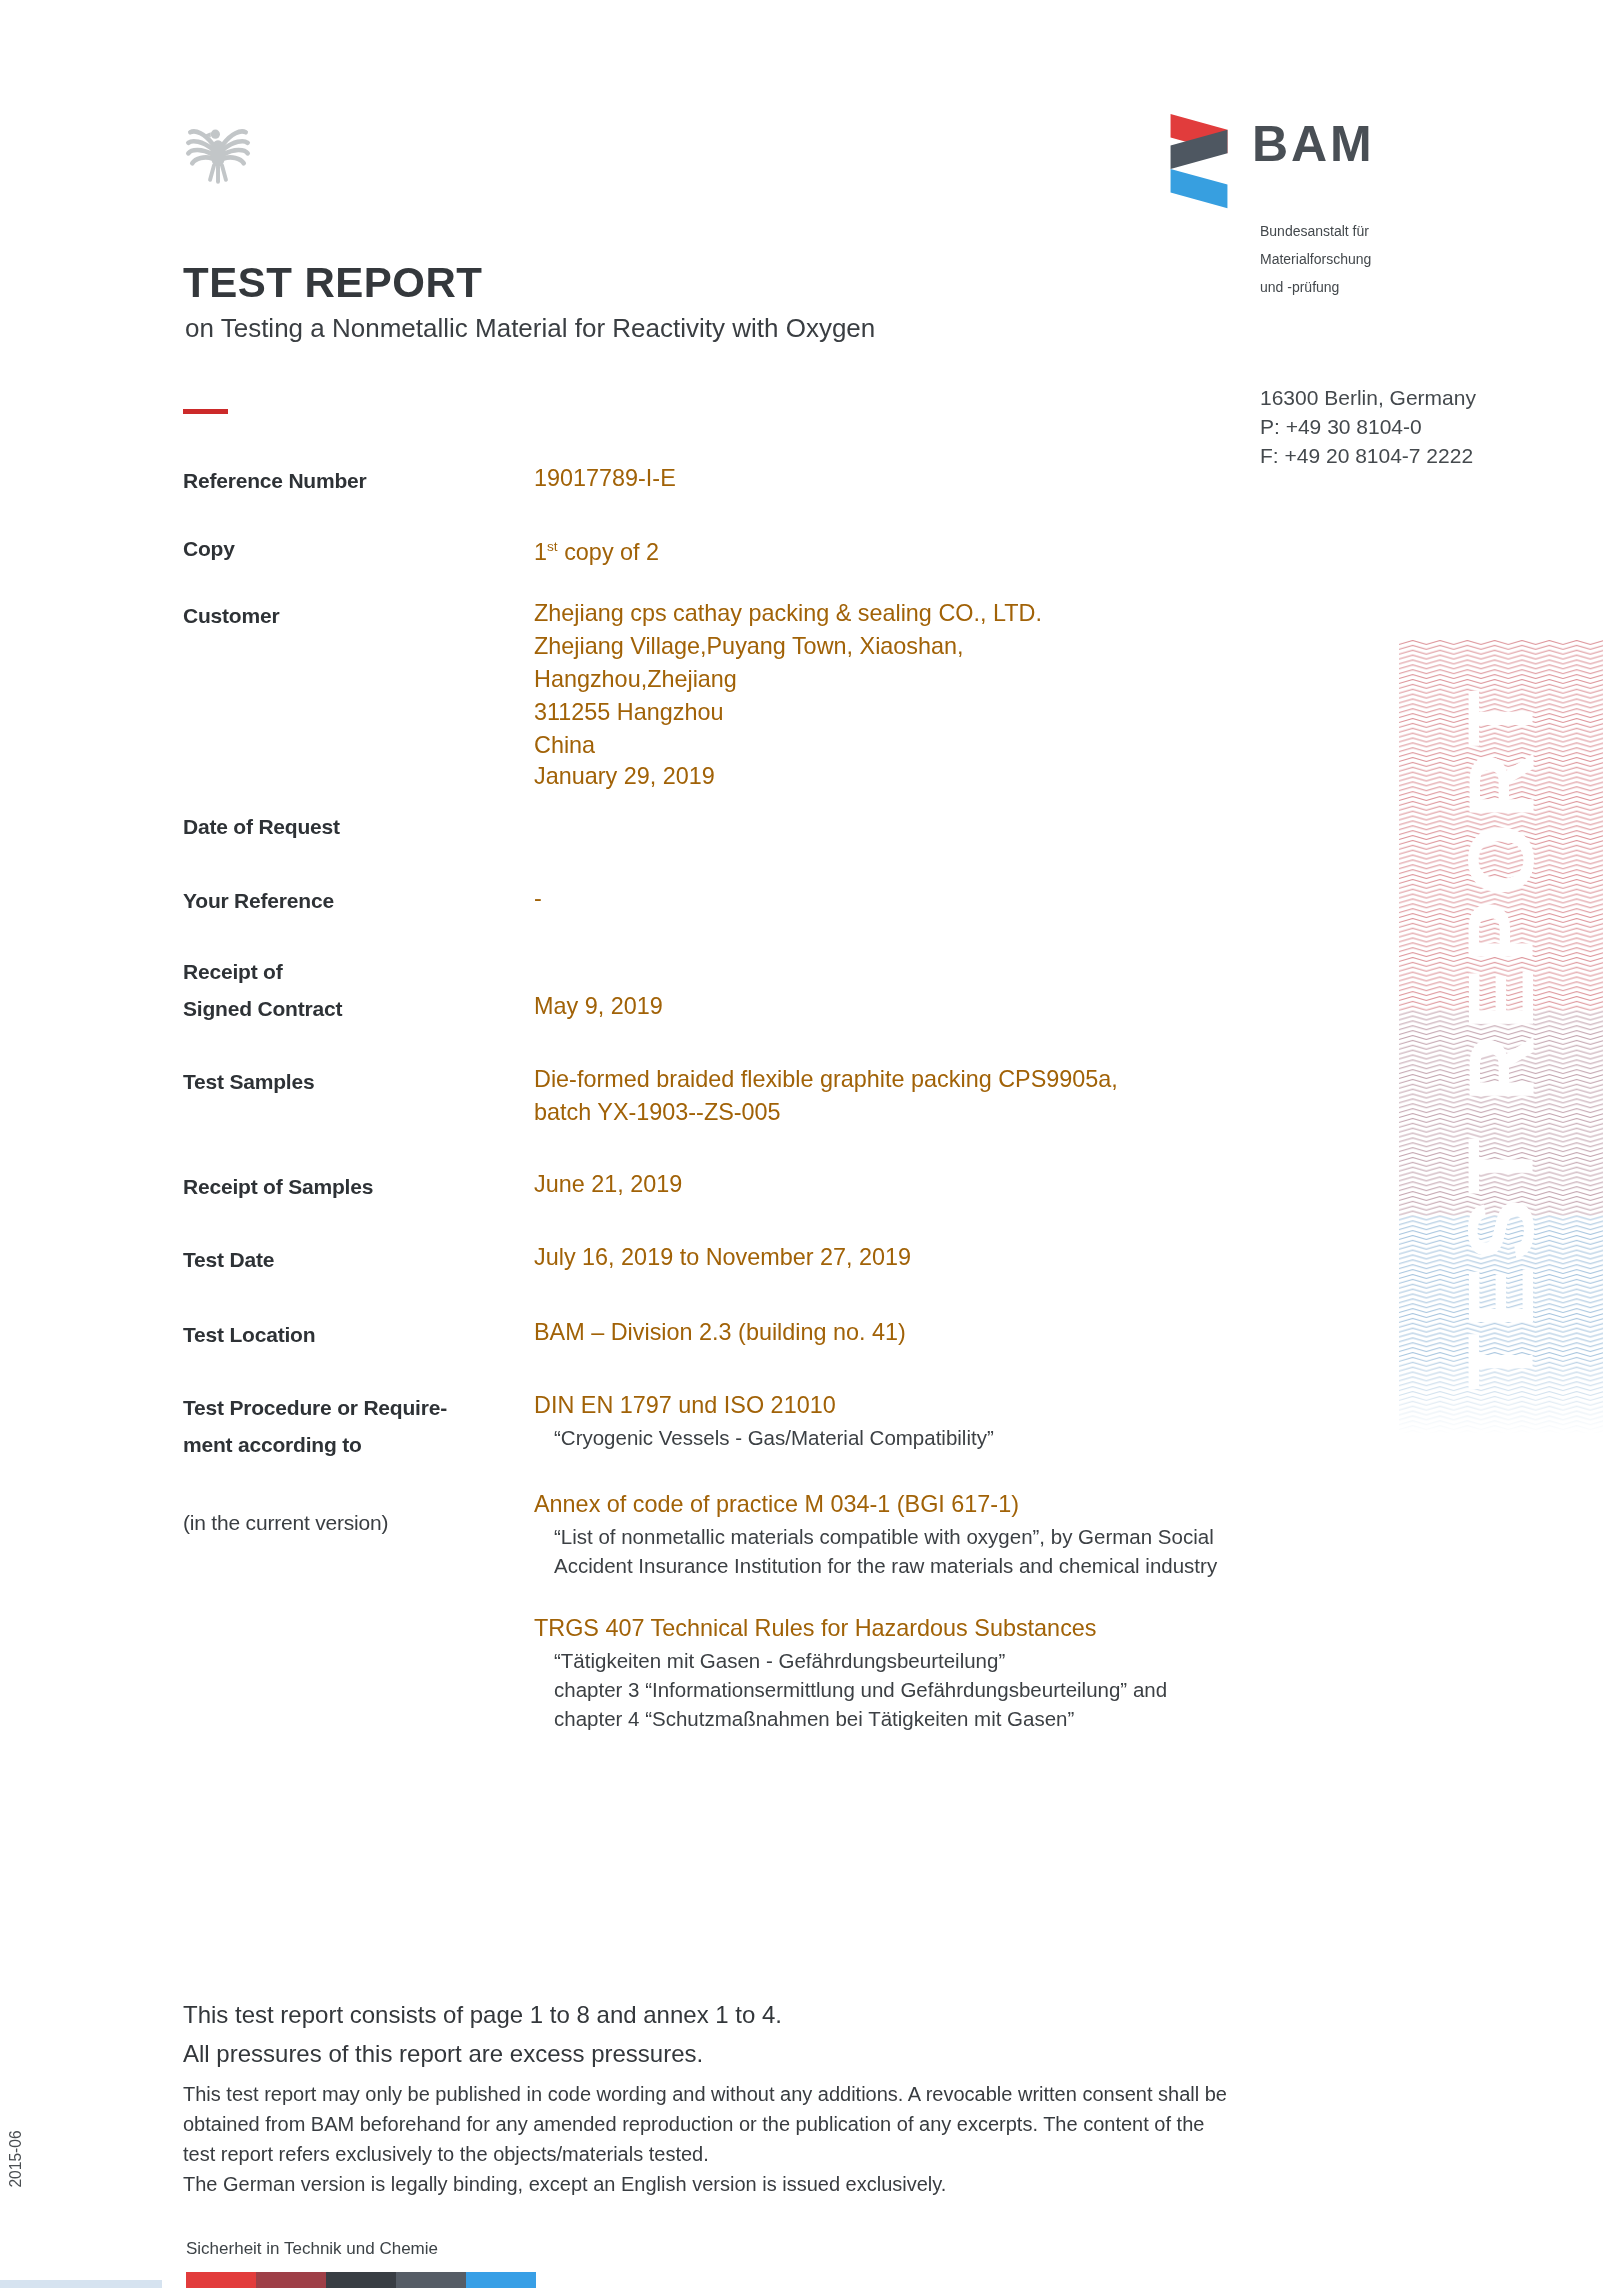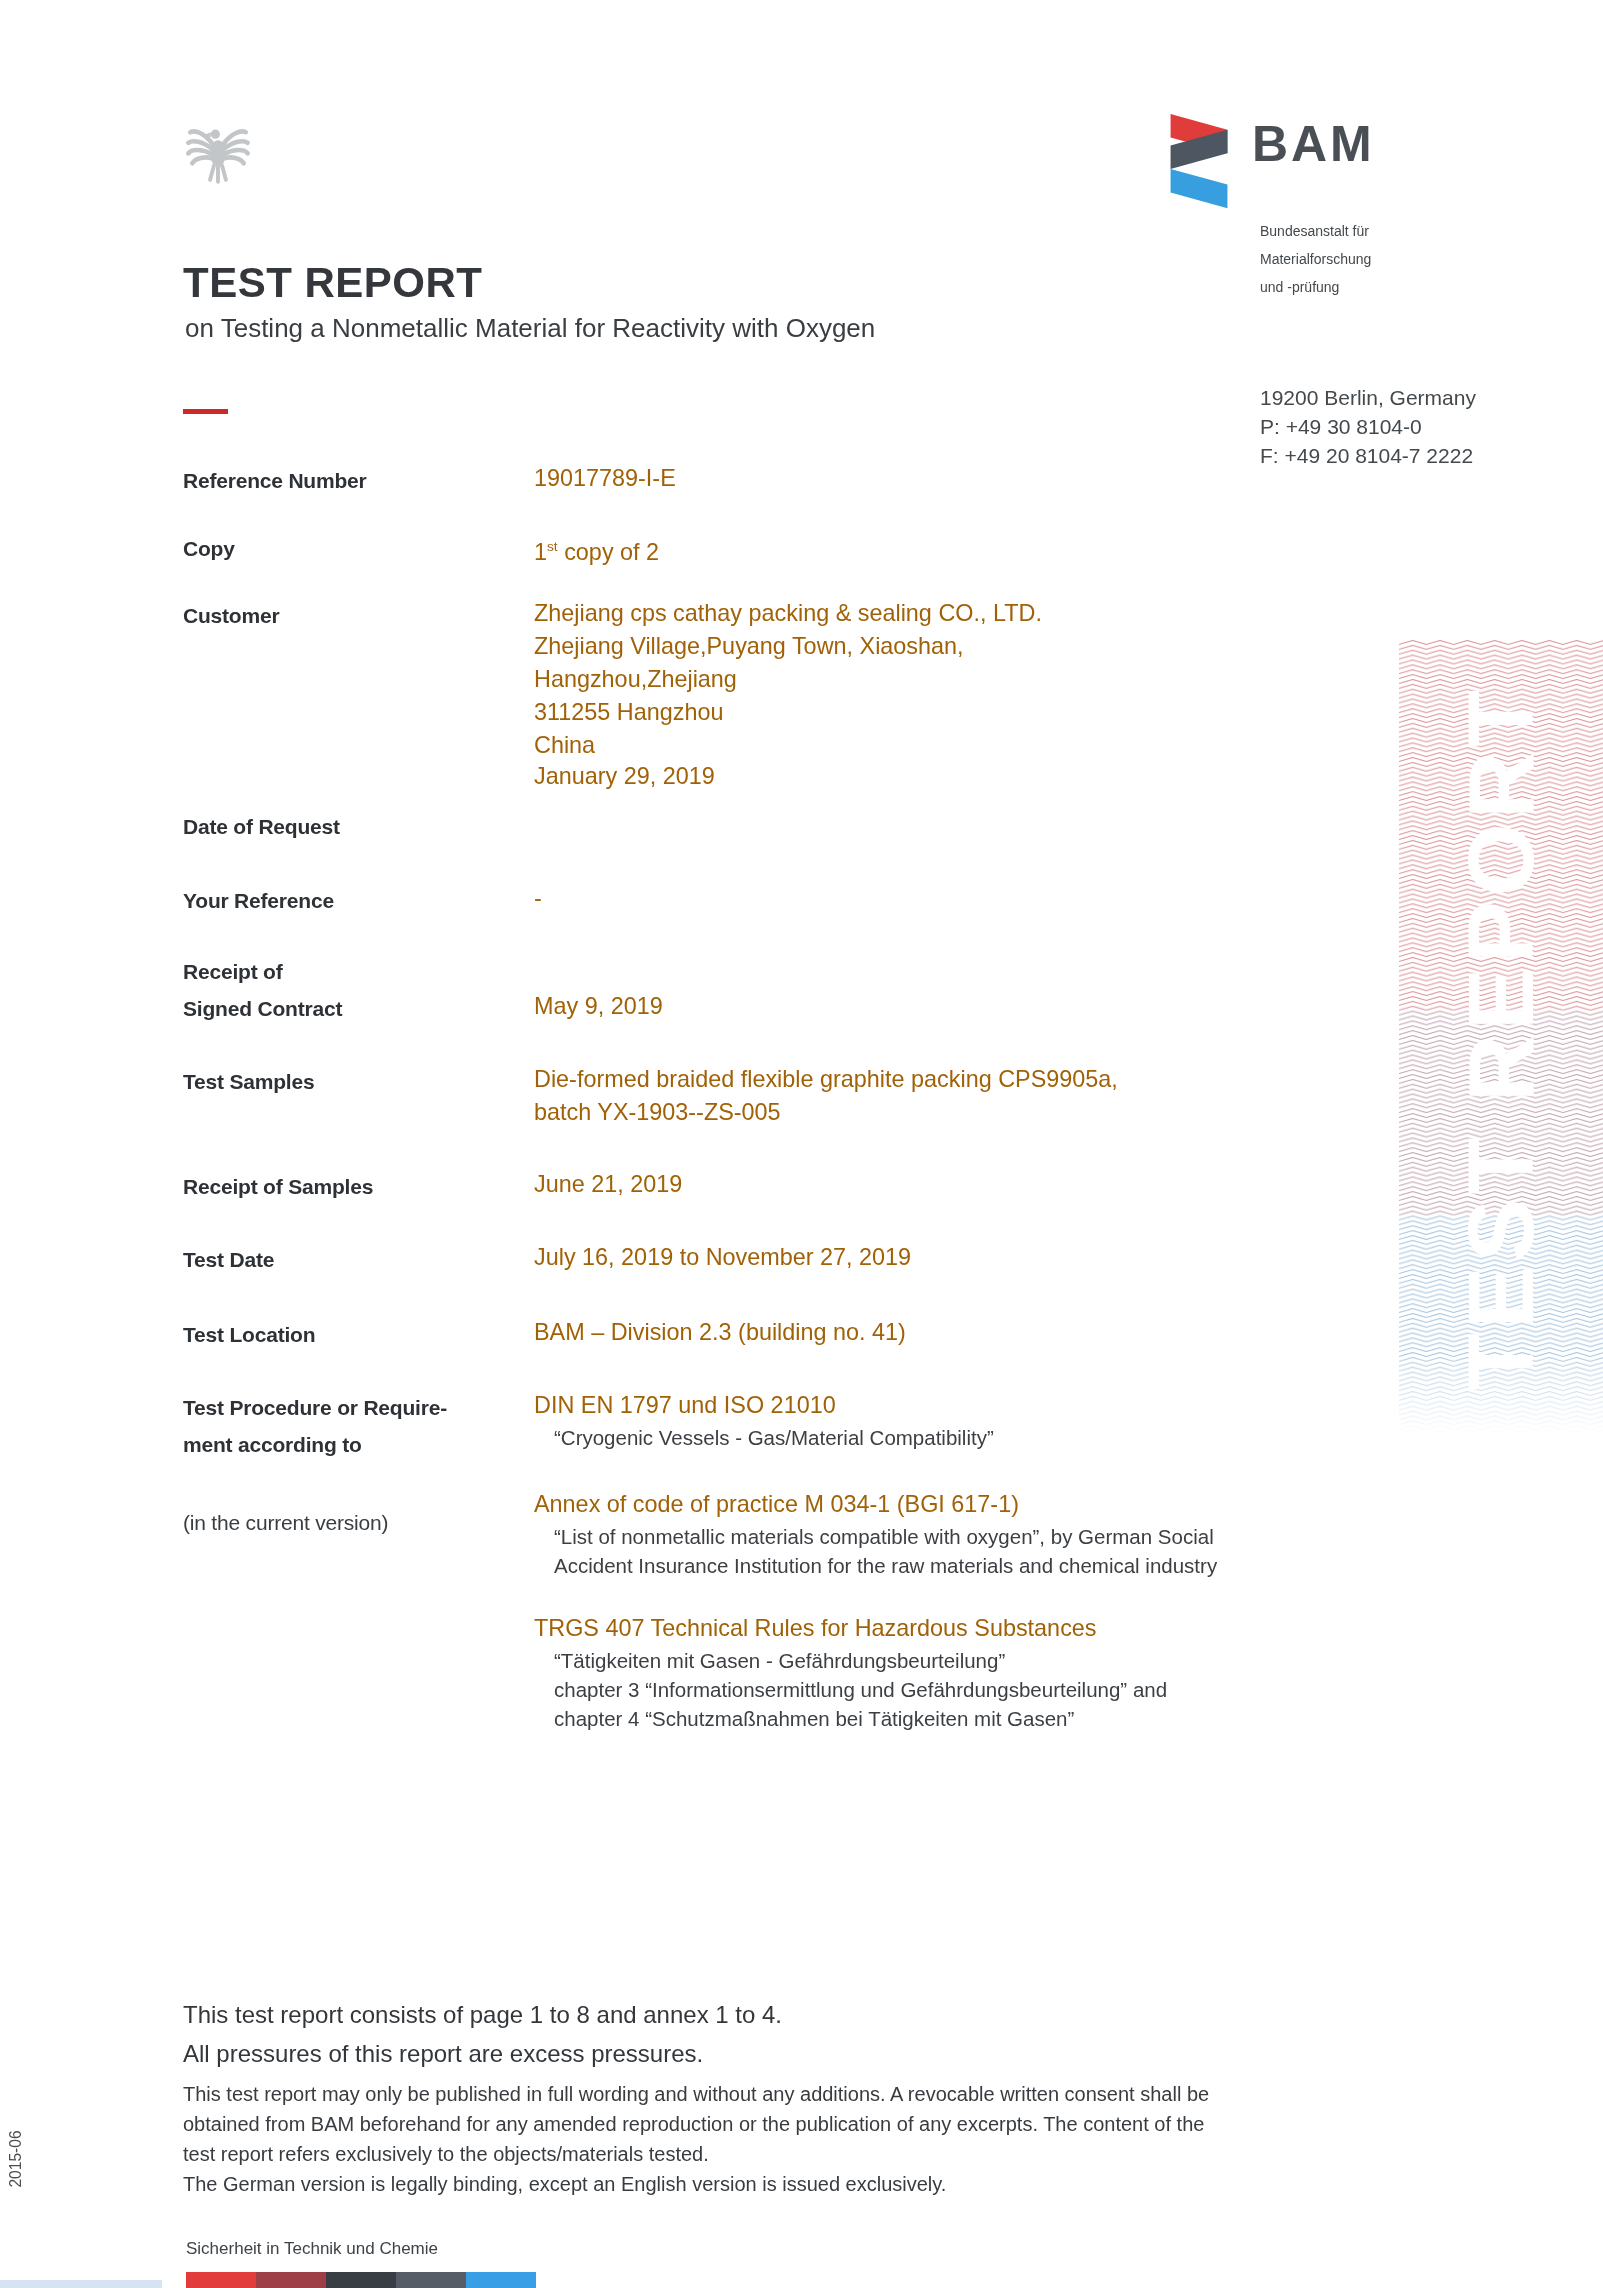--- a/index.html
+++ b/index.html
@@ -90,21 +90,21 @@
     <polygon points="58,16 58,40 0,56 0,32" fill="#4e5761"></polygon>
     <polygon points="0,56 58,72 58,96 0,80" fill="#379fe0"></polygon>
   </svg>
   <div class="bam-word">BAM</div>
   <div class="bam-org">
     <div>Bundesanstalt für</div>
     <div>Materialforschung</div>
     <div>und -prüfung</div>
   </div>
   <div class="bam-addr">
-    <div>19200 Berlin, Germany</div>
+    <div>16300 Berlin, Germany</div>
     <div>P: +49 30 8104-0</div>
     <div>F: +49 20 8104-7 2222</div>
   </div>
 
   <div class="title">TEST REPORT</div>
   <div class="subtitle">on Testing a Nonmetallic Material for Reactivity with Oxygen</div>
   <div class="reddash"></div>
 
   <div class="lbl" style="top:462px">Reference Number</div>
   <div class="val" style="top:462px">19017789-I-E</div>
@@ -167,21 +167,21 @@
     <div>“Tätigkeiten mit Gasen - Gefährdungsbeurteilung”</div>
     <div>chapter 3 “Informationsermittlung und Gefährdungsbeurteilung” and</div>
     <div>chapter 4 “Schutzmaßnahmen bei Tätigkeiten mit Gasen”</div>
   </div>
 
   <div class="summary">
     <div>This test report consists of page 1 to 8 and annex 1 to 4.</div>
     <div>All pressures of this report are excess pressures.</div>
   </div>
   <div class="fineprint">
-    <div>This test report may only be published in full wording and without any additions. A revocable written consent shall be</div>
+    <div>This test report may only be published in code wording and without any additions. A revocable written consent shall be</div>
     <div>obtained from BAM beforehand for any amended reproduction or the publication of any excerpts. The content of the</div>
     <div>test report refers exclusively to the objects/materials tested.</div>
     <div>The German version is legally binding, except an English version is issued exclusively.</div>
   </div>
 
   <div class="slogan">Sicherheit in Technik und Chemie</div>
   <div class="colorbar">
     <div style="background-color: rgb(226, 60, 60);"></div>
     <div style="background-color: rgb(158, 63, 71);"></div>
     <div style="background-color: rgb(57, 62, 68);"></div>

